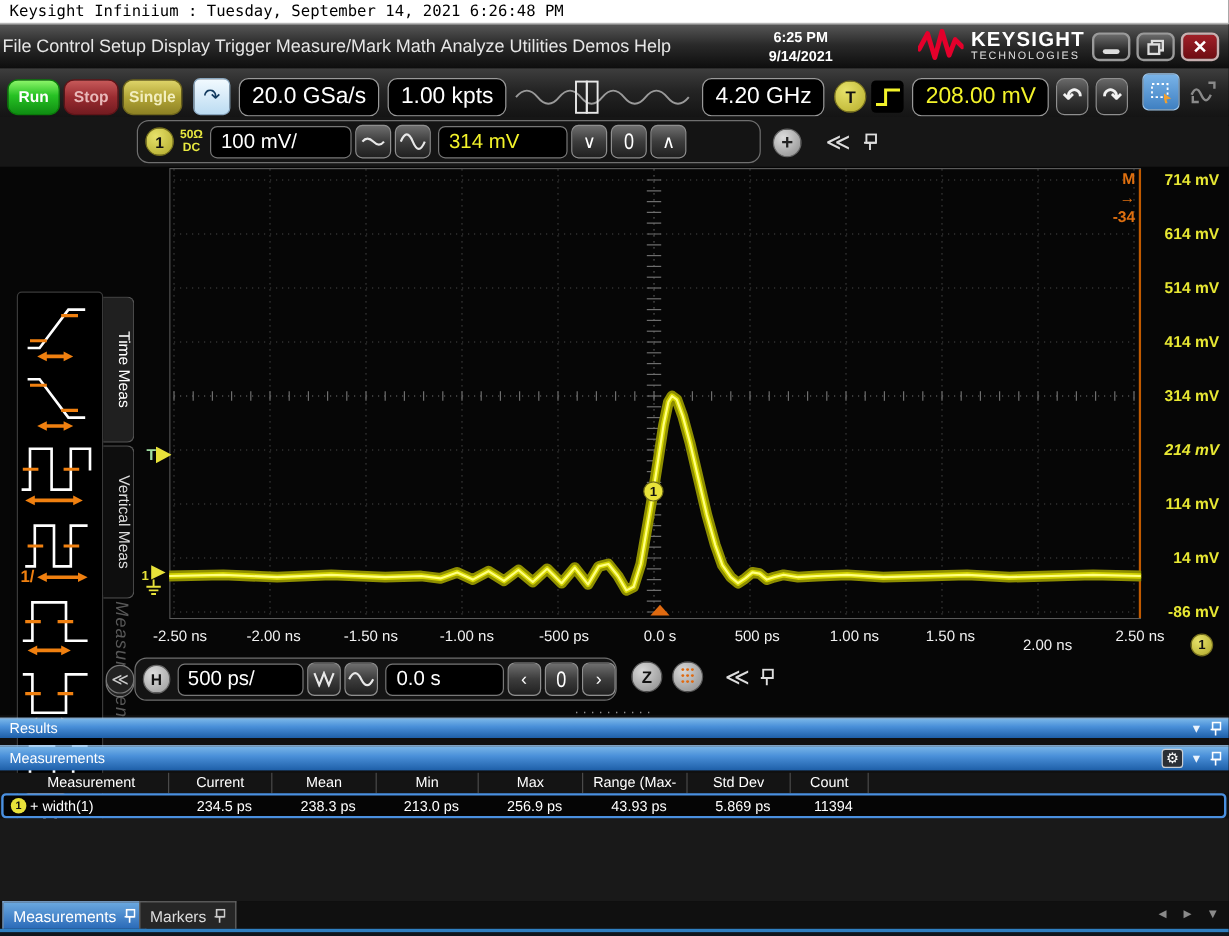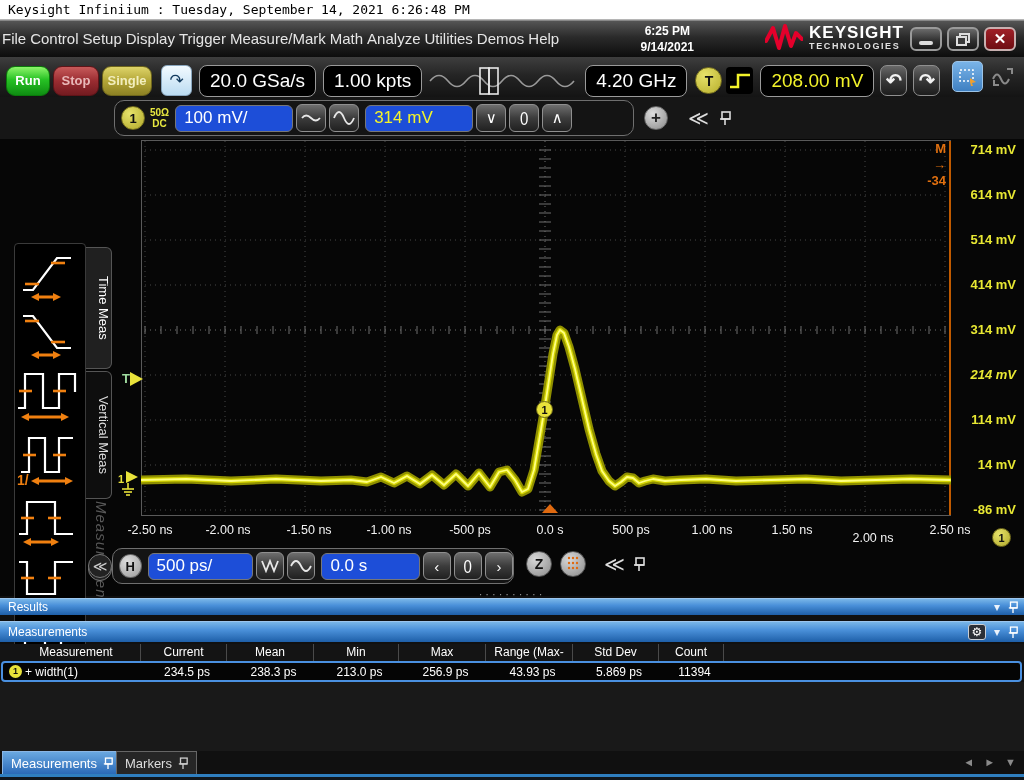--- a/index.html
+++ b/index.html
@@ -9,21 +9,21 @@
   
   .title-bar { position:absolute; left:0; top:0; width:1024px; height:20px; background:#ffffff; border-bottom:1px solid #b5b5b5; color:#000; font-family:"DejaVu Sans Mono",monospace; font-size:13px; line-height:20px; padding-left:8px; }
 
   
   .menu-bar { position:absolute; left:0; top:20px; width:1024px; height:37px; background:linear-gradient(#555 0%,#2a2a2a 45%,#0d0d0d 100%); border-top:1px solid #888; display:flex; align-items:center; }
   .menu-item { color:#e6e6e6; font-size:15px; padding:0 2px; line-height:34px; cursor:default; }
   .clock { position:absolute; right:330px; top:2px; text-align:center; color:#fff; font-size:12px; font-weight:bold; line-height:16px; }
   .brand { position:absolute; right:120px; top:3px; display:flex; align-items:center; }
   .brand-text { margin-left:6px; color:#fff; }
   .brand-top { font-size:17px; font-weight:bold; letter-spacing:1px; line-height:17px; }
-  .brand-bottom { font-size:9px; letter-spacing:1.6px; color:#e0e0e0; line-height:11px;font-weight:bold; }
+  .brand-bottom { font-size:9px; letter-spacing:1.6px; color:#e0e0e0; line-height:11px; }
   .win-btns { position:absolute; right:8px; top:6px; display:flex; gap:5px; }
   .win-btn { width:32px; height:24px; border:2px solid #9a9a9a; border-radius:6px; background:linear-gradient(#6a6a6a,#2e2e2e 60%,#1a1a1a); display:flex; align-items:center; justify-content:center; }
   .win-btn.close { background:linear-gradient(#a02028,#6e0d12); border-color:#c8b0b0; }
   .min-glyph { width:14px; height:4px; background:#ddd; border-radius:2px; margin-top:8px; }
   .close-glyph { color:#fff; font-weight:bold; font-size:15px; }
 
   
   .toolbar { position:absolute; left:0; top:57px; width:1024px; height:48px; background:linear-gradient(#3e3e3e,#242424 40%,#0f0f0f); border-bottom:1px solid #000; display:flex; align-items:center; }
   .acq-btn { height:30px; border-radius:9px; color:#fff; font-size:13px; font-weight:bold; display:flex; align-items:center; justify-content:center; margin-left:3px; }
   .run { width:44px; background:linear-gradient(#8df56a,#27c224 45%,#0f8d12); border:1px solid #0a7a0a; margin-left:6px; }
@@ -38,21 +38,21 @@
   .undo-btn { width:27px; height:31px; margin-left:6px; border-radius:7px; border:1px solid #8f8f8f; background:linear-gradient(#686868,#383838 50%,#1d1d1d); color:#f2f2f2; font-size:19px; font-weight:bold; display:flex; align-items:center; justify-content:center; }
   .tool-right { position:absolute; right:6px; top:4px; display:flex; gap:4px; }
   .sel-btn { width:31px; height:31px; border-radius:5px; border:1px solid #9cc4e8; background:linear-gradient(#7ab4e8,#3f80c2); display:flex; align-items:center; justify-content:center; }
   .dis-btn { width:31px; height:31px; border-radius:5px; display:flex; align-items:center; justify-content:center; }
 
   
   .chan-bar { position:absolute; left:0; top:97px; width:1024px; height:42px; background:#161616; }
   .chan-group { position:absolute; left:114px; top:3px; width:520px; height:36px; border:1px solid #6f6f6f; border-radius:10px; background:#141414; display:flex; align-items:center; }
   .cbadge { width:24px; height:24px; border-radius:50%; background:radial-gradient(circle at 35% 30%,#e7e26a,#b0a82a); border:1px solid #76701e; color:#111; font-weight:bold; font-size:13px; display:flex; align-items:center; justify-content:center; margin-left:6px; }
   .coupling { color:#e8e840; font-size:10px; font-weight:bold; line-height:11px; margin-left:5px; text-align:center; }
-  .chan-box { height:27px; background:#1d4ed8; border:1px solid #777; border-radius:6px; font-size:17px; display:flex; align-items:center; padding:6px 8px; margin-left:6px; }
+  .chan-box { height:27px; background:#000000; border:1px solid #777; border-radius:6px; font-size:17px; display:flex; align-items:center; padding:6px 8px; margin-left:6px; }
   .chan-box.white { color:#fff; width:118px; }
   .chan-box.yellow { color:#f3f32a; width:108px; }
   .sq-btn { width:30px; height:28px; border:1px solid #8f8f8f; border-radius:6px; background:linear-gradient(#6e6e6e,#3c3c3c 50%,#202020); color:#fff; display:flex; align-items:center; justify-content:center; font-size:15px; margin-left:3px; }
   .round-gray { width:24px; height:24px; border-radius:50%; background:radial-gradient(circle at 35% 30%,#ddd,#8a8a8a); border:1px solid #666; color:#222; font-size:17px; font-weight:bold; display:flex; align-items:center; justify-content:center; }
   .chevrons { color:#ddd; font-size:20px; margin-left:10px; }
 
   
   .sidebar-strip { position:absolute; left:14px; top:104px; width:72px; height:478px; background:#000; border:1px solid #3a3a3a; border-radius:4px; }
   .side-icon { display:block; margin:2px auto 0; }
   .down-btn { position:absolute; left:16px; top:556px; width:70px; height:26px; border:1px solid #8a8a8a; border-radius:5px; background:#101010; display:flex; align-items:center; justify-content:center; }

